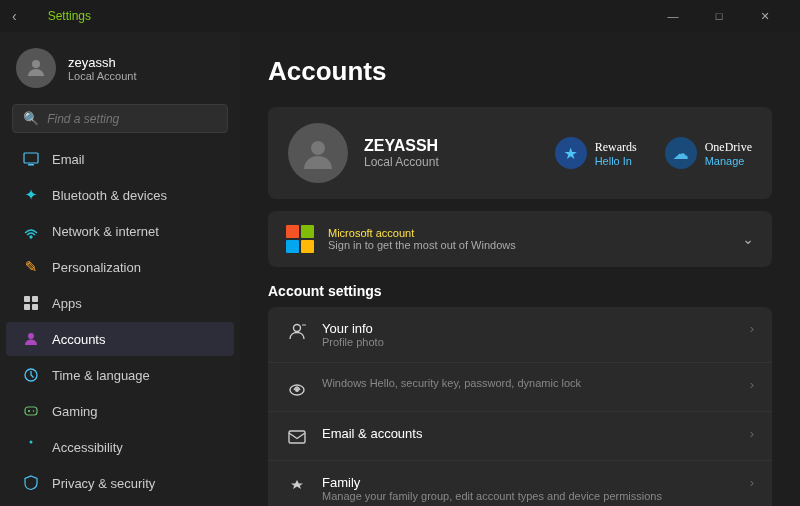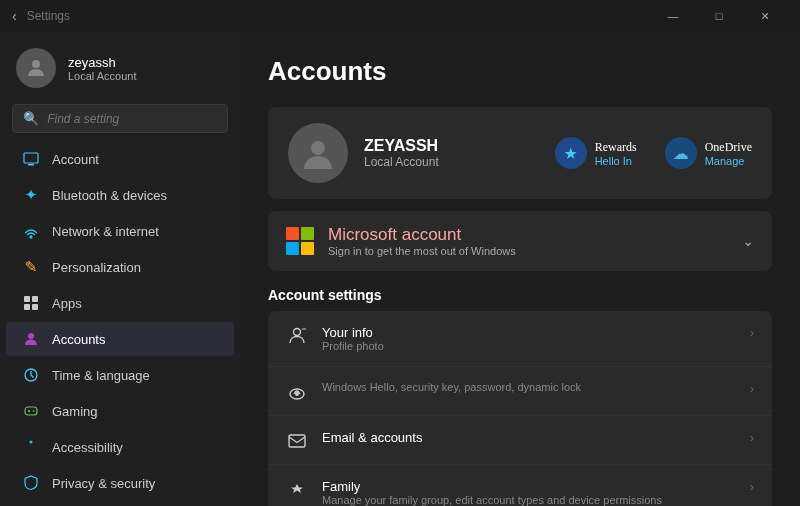--- a/index.html
+++ b/index.html
@@ -22,23 +22,24 @@
       padding: 0 12px;
       flex-shrink: 0;
     }
     .titlebar-back {
       color: #aaa;
       font-size: 14px;
       margin-right: 10px;
       cursor: pointer;
     }
     .titlebar-title {
-      color: #737373;
+      color: #84cc16;
       font-size: 12px;
       flex: 1;
+      margin-left: 21px;
     }
     .titlebar-controls {
       display: flex;
       gap: 0;
     }
     .titlebar-btn {
       width: 46px;
       height: 32px;
       display: flex;
       align-items: center;
@@ -258,22 +259,22 @@
       grid-template-columns: 1fr 1fr;
       gap: 2px;
       flex-shrink: 0;
     }
     .ms-logo-q {
       width: 13px;
       height: 13px;
     }
     .ms-account-text { flex: 1; }
     .ms-account-title {
-      color: #fca5a5;
-      font-size: 17px;
+      color: #fde047;
+      font-size: 11px;
       font-weight: 500;
     }
     .ms-account-sub {
       color: #aaa;
       font-size: 11px;
     }
     .chevron {
       color: #aaa;
       font-size: 14px;
     }
@@ -365,21 +366,21 @@
       <input type="text" placeholder="Find a setting" style="">
     </div>
 
     <div class="nav-item">
       <span class="nav-icon blue">
         <svg width="16" height="16" viewBox="0 0 16 16" fill="#4fc3f7">
             <rect x="1" y="2" width="14" height="10" rx="1" stroke="#4fc3f7" stroke-width="1.2" fill="none"></rect>
             <rect x="5" y="13" width="6" height="1.5" rx="0.5" fill="#4fc3f7"></rect>
           </svg>
       </span>
-      <span>Account</span>
+      <span>Email</span>
     </div>
     <div class="nav-item">
       <span class="nav-icon teal">✦</span>
       <span>Bluetooth &amp; devices</span>
     </div>
     <div class="nav-item">
       <span class="nav-icon teal">
         <svg width="16" height="16" viewBox="0 0 16 16" fill="none" stroke="#26c6da" stroke-width="1.3">
           <path d="M2 10 Q8 4 14 10"></path>
             <path d="M4 12 Q8 8 12 12"></path>

